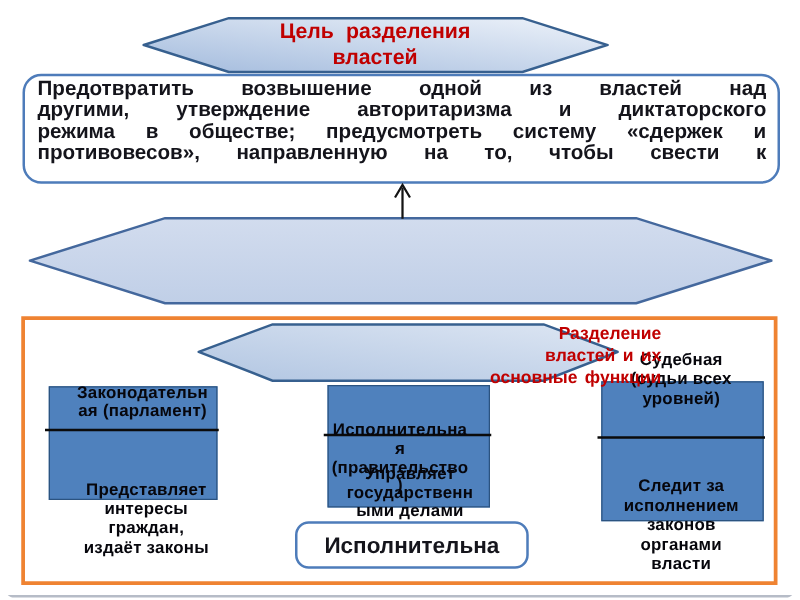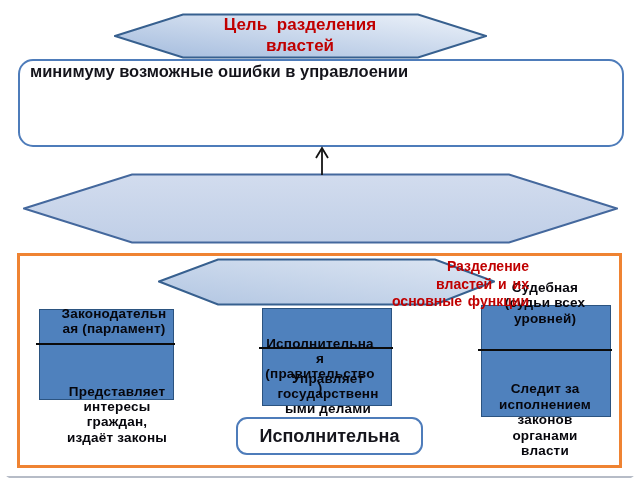--- a/index.html
+++ b/index.html
@@ -95,21 +95,24 @@
         <stop offset="0" stop-color="#eef3fa"></stop>
         <stop offset="1" stop-color="#a3bbdd"></stop>
       </linearGradient>
     </defs>
     <polygon points="1,23 69,1.5 304,1.5 372,23 304,44.5 69,44.5" fill="url(#g1)" stroke="#37608f" stroke-width="2"></polygon>
   </svg>
   <div class="hex-top-label">Цель  разделения
 властей</div>
 
   <div class="goal-block">
-    <div class="goal-last">минимуму возможные ошибки в управлоении</div>
+    <div class="goal-just">Предотвратить возвышение одной из властей над
+другими, утверждение авторитаризма и диктаторского
+режима в обществе; предусмотреть систему «сдержек и
+противовесов», направленную на то, чтобы свести к</div>
   </div>
 
   <svg class="up-arrow" width="20" height="32">
     <line x1="10" y1="30" x2="10" y2="5" stroke="#141414" stroke-width="1.8"></line>
     <polyline points="4,13 10,3 16,13" fill="none" stroke="#141414" stroke-width="1.8"></polyline>
   </svg>
 
   <svg class="shape" style="left:23px; top:173px;" width="595" height="71">
     <defs>
       <linearGradient id="g2" x1="0" y1="0" x2="0" y2="1">

